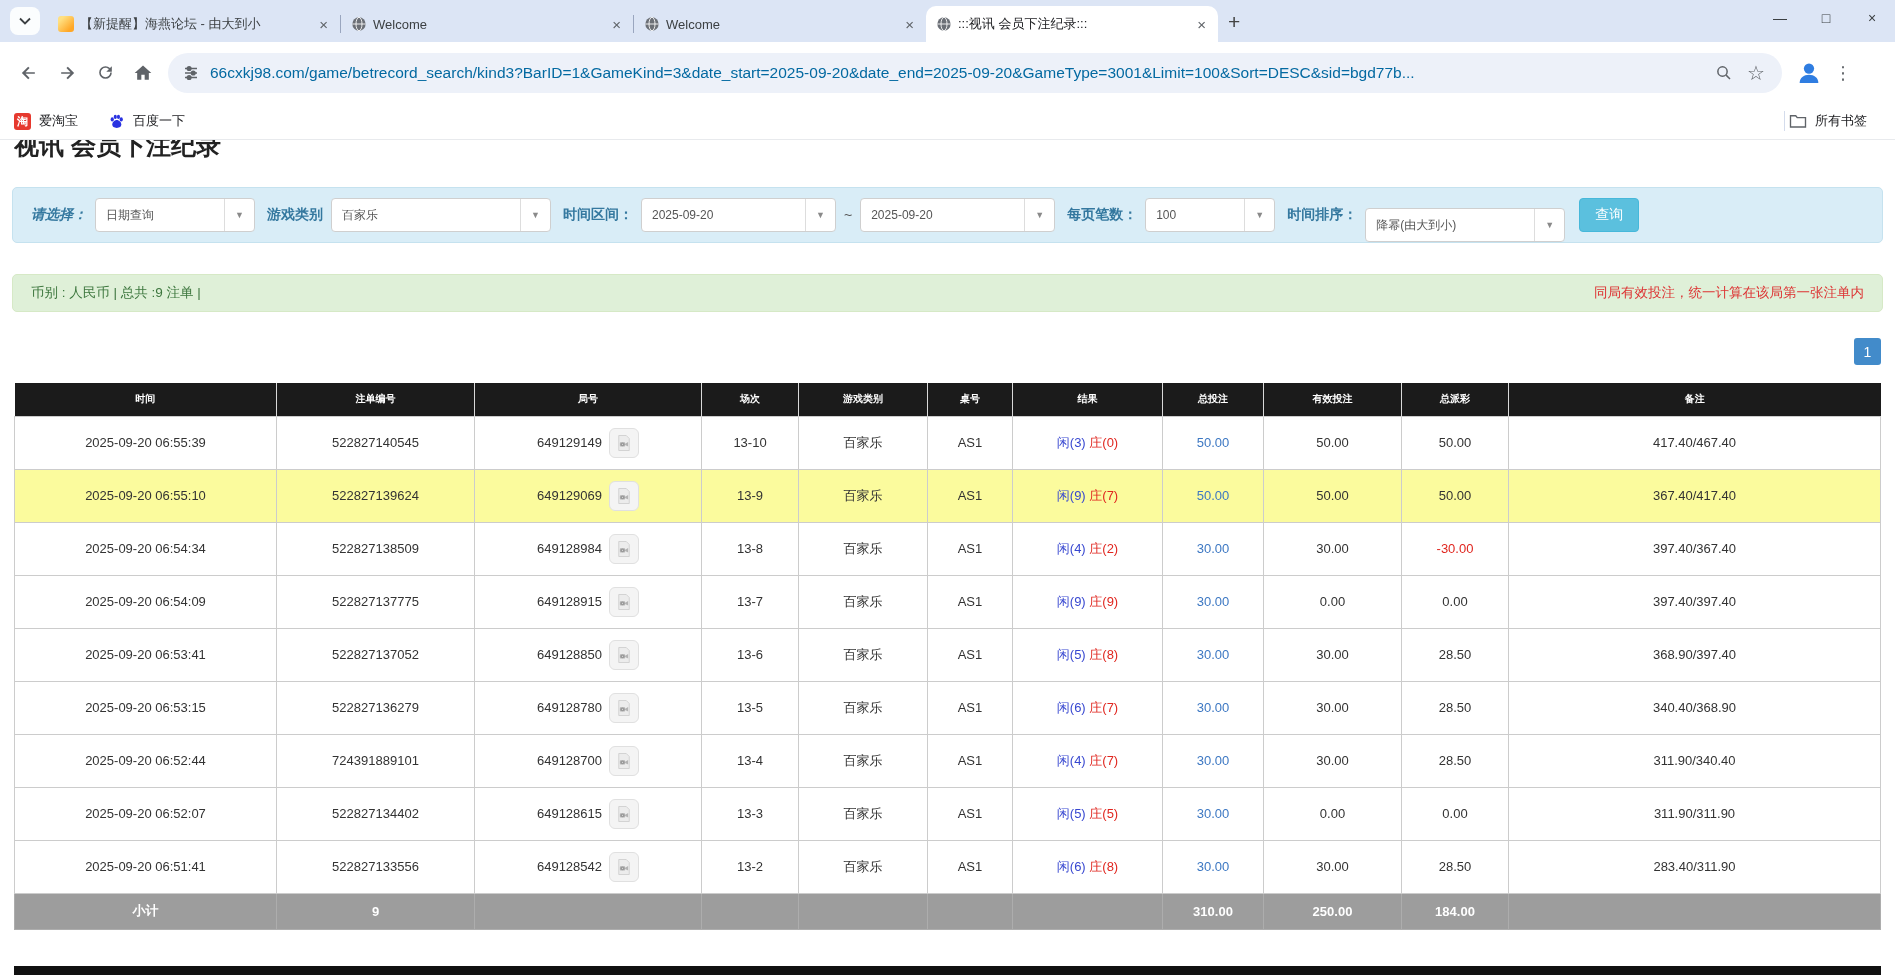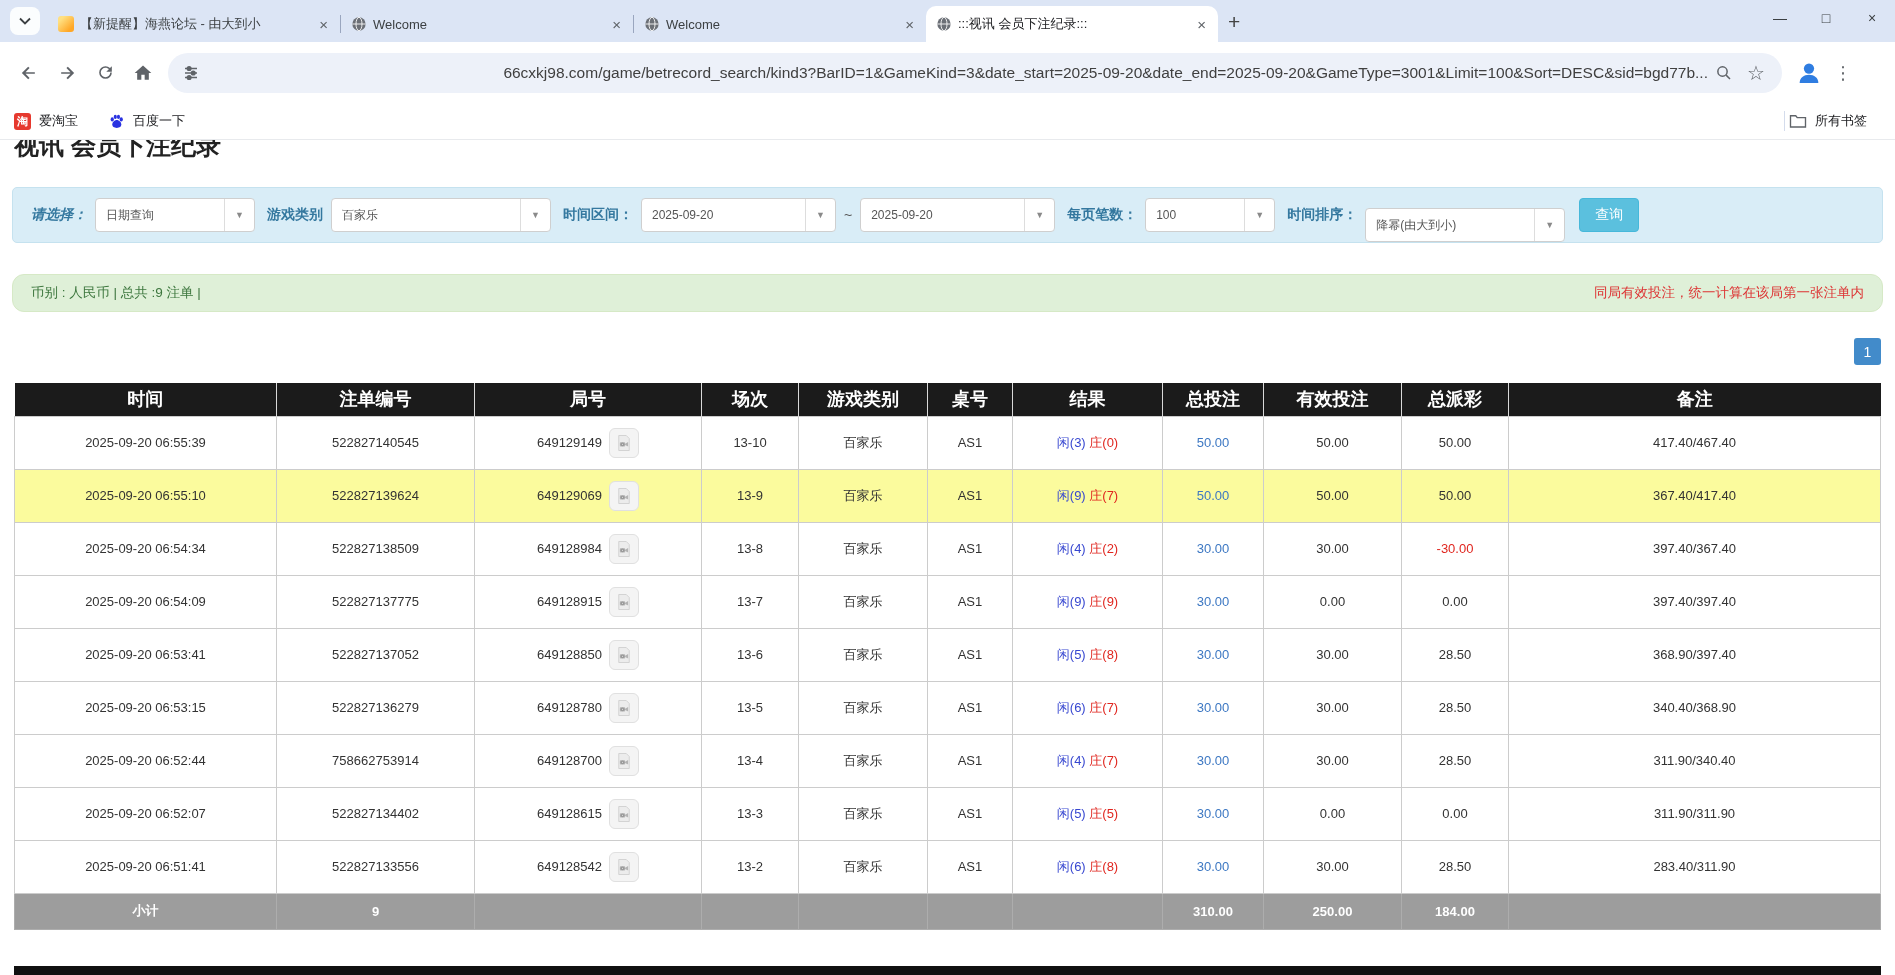--- a/index.html
+++ b/index.html
@@ -15,21 +15,21 @@
   .tab-div { width:1px; height:18px; background:#9aa6bf; margin-bottom:9px; }
   .newtab { color:#444; font-size:21px; padding:0 12px 8px 10px; }
   .fav { width:16px; height:16px; flex:0 0 16px; }
   .fav1 { border-radius:3px; background:linear-gradient(135deg,#ffe082 20%,#ffa726 80%); }
   .win-controls { position:absolute; right:0; top:0; height:36px; display:flex; align-items:center; gap:0; }
   .win-btn { width:46px; text-align:center; color:#3c4043; font-size:14px; }
   
   .toolbar { height:61px; background:#fff; display:flex; align-items:center; padding-left:10px; }
   .nav-ic { width:38px; height:38px; display:flex; align-items:center; justify-content:center; border-radius:50%; }
   .omnibox { margin-left:6px; width:1614px; height:40px; background:#edf1f9; border-radius:20px; display:flex; align-items:center; padding:0 10px 0 14px; }
-  .omnibox .url { font-size:15.5px; color:#404040; white-space:nowrap; overflow:hidden; flex:1; margin-left:10px;text-align:right; }
+  .omnibox .url { font-size:15.5px; color:#0369a1; white-space:nowrap; overflow:hidden; flex:1; margin-left:10px; }
   .omni-ic { width:32px; height:32px; display:flex; align-items:center; justify-content:center; }
   .star { font-size:20px; color:#5f6368; }
   .avatar { width:34px; height:34px; margin-left:10px; display:flex; align-items:center; justify-content:center; }
   .dots { margin-left:8px; color:#5f6368; font-size:18px; letter-spacing:0; width:16px; text-align:center; }
   
   .bookmarks { height:37px; background:#fff; display:flex; align-items:center; padding:0 10px 0 14px; border-bottom:1px solid #e8eaed; }
   .bm { display:flex; align-items:center; gap:8px; font-size:13px; color:#202124; margin-right:30px; }
   .bm-tao { width:17px; height:17px; background:#e6392e; border-radius:3px; color:#fff; font-size:11px; font-weight:bold; display:flex; align-items:center; justify-content:center; }
   .bm-right { margin-left:auto; display:flex; align-items:center; gap:4px; overflow:hidden;font-family:Liberation Serif, serif; }
   .bm-divider { width:1px; height:20px; background:#d4dcec; }
@@ -40,27 +40,27 @@
   .page-title { font-size:25px; font-weight:bold; color:#222; margin-top:-11px; white-space:nowrap; }
   .filter-panel { position:absolute; left:12px; top:47px; width:1871px; height:56px; background:var(--panel-bg,#d9edf7); border:1px solid #c5e2ef; border-radius:5px; display:flex; align-items:center; padding-left:18px; }
   .flabel { font-size:14px; font-weight:bold; color:var(--label-color,#34789f); white-space:nowrap; margin:0 8px 0 12px; }
   .flabel:first-child { margin-left:0;font-style:italic; }
   .combo { display:flex; height:34px; background:#fff; border:1px solid #cfcfcf; border-radius:4px; overflow:hidden; flex:0 0 auto; }
   .combo .val { flex:1; display:flex; align-items:center; padding:0 10px; font-size:12px; color:#555; white-space:nowrap; overflow:hidden; }
   .combo .arrow { width:30px; border-left:1px solid #ddd; display:flex; align-items:center; justify-content:center; color:#8a8a8a; font-size:9px; }
   .w-mode { width:160px; } .w-game { width:220px; } .w-date { width:195px; } .w-pp { width:130px; } .w-sort { width:200px;margin-top:20px; }
   .tilde { font-size:14px; color:#555; margin:0 8px; }
   .search-btn { height:34px; margin-left:14px; padding:16px 15px; background:var(--btn-bg,#5bc0de); border:1px solid #46b8da; border-radius:4px; color:#fff; font-size:14px; display:flex; align-items:center; }
-  .summary-bar { position:absolute; left:12px; top:134px; width:1871px; height:38px; background:var(--ok-bg,#dff0d8); border:1px solid #d6e9c6; border-radius:12px; display:flex; align-items:center; justify-content:space-between; padding:0 18px; }
+  .summary-bar { position:absolute; left:12px; top:134px; width:1871px; height:38px; background:var(--ok-bg,#dff0d8); border:1px solid #d6e9c6; border-radius:5px; display:flex; align-items:center; justify-content:space-between; padding:0 18px; }
   .summary-left { font-size:13.5px; color:var(--ok-text,#3c763d); }
   .summary-right { font-size:13.5px; color:var(--warn-text,#dd3333); }
   .page-btn { position:absolute; right:14px; top:198px; width:27px; height:27px; background:var(--page-btn,#428bca); color:#fff; font-size:14px; display:flex; align-items:center; justify-content:center; border-radius:3px; }
   
   table.bets { position:absolute; left:14px; top:243px; width:1867px; border-collapse:collapse; table-layout:fixed; font-size:13px; color:#333; }
-  .bets thead th { background:#1b1b1b; color:#fff; height:33px; font-weight:bold; font-size:18px; border-right:1px solid #d9d9d9; }
+  .bets thead th { background:#1b1b1b; color:#fff; height:33px; font-weight:bold; font-size:10px; border-right:1px solid #d9d9d9; }
   .bets thead th:last-child { border-right:none; }
   .bets tbody td { height:53px; text-align:center; border:1px solid #ccc; background:#fff; }
   .bets tbody tr.highlight td { background:var(--hl,#fbfb9d); }
   .bets tfoot td { height:36px; text-align:center; background:#9d9d9d; color:#fff; font-weight:bold; border:1px solid #adadad; }
   .c-player { color:var(--player,#3747d0); }
   .c-banker { color:var(--banker,#e0261f); }
   .c-betlink { color:var(--betlink,#3d78c3); }
   .neg { color:var(--banker,#e0261f); }
   .round-wrap { display:inline-flex; align-items:center; gap:7px; }
   .video-btn { width:30px; height:30px; background:#f4f4f4; border:1px solid #e0e0e0; border-radius:6px; display:inline-flex; align-items:center; justify-content:center; }
@@ -441,21 +441,21 @@
       <span class="c-player">闲(6)</span>
       <span class="c-banker">庄(7)</span>
     </td>
     <td><span class="c-betlink">30.00</span></td>
     <td>30.00</td>
     <td>28.50</td>
     <td>340.40/368.90</td>
   </tr>
         <tr>
     <td>2025-09-20 06:52:44</td>
-    <td>758662753914</td>
+    <td>724391889101</td>
     <td>
       <span class="round-wrap">
         <span>649128700</span>
         <span class="video-btn">
           <svg width="18" height="18" viewBox="0 0 24 24">
             <path d="M5 2h10l4 4v16H5z" fill="#ececec" stroke="#c9c9c9" stroke-width="1"></path>
             <rect x="6.5" y="11" width="7" height="5.5" rx="1" fill="#b3b3b3"></rect>
             <polygon points="13.5,13 17.5,10.8 17.5,16.7 13.5,14.6" fill="#b3b3b3"></polygon>
             <circle cx="10" cy="13.8" r="2.6" fill="#9a9a9a"></circle>
             <circle cx="10" cy="13.8" r="0.7" fill="#e8e8e8"></circle>

